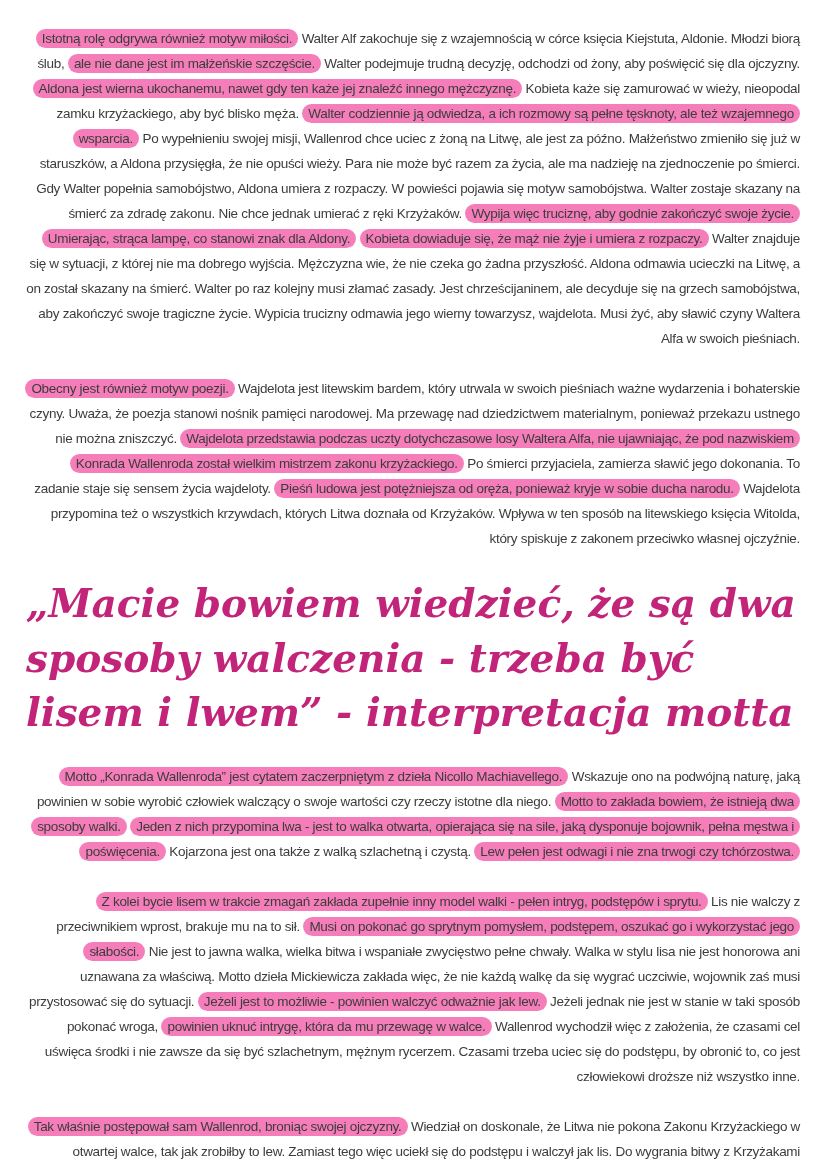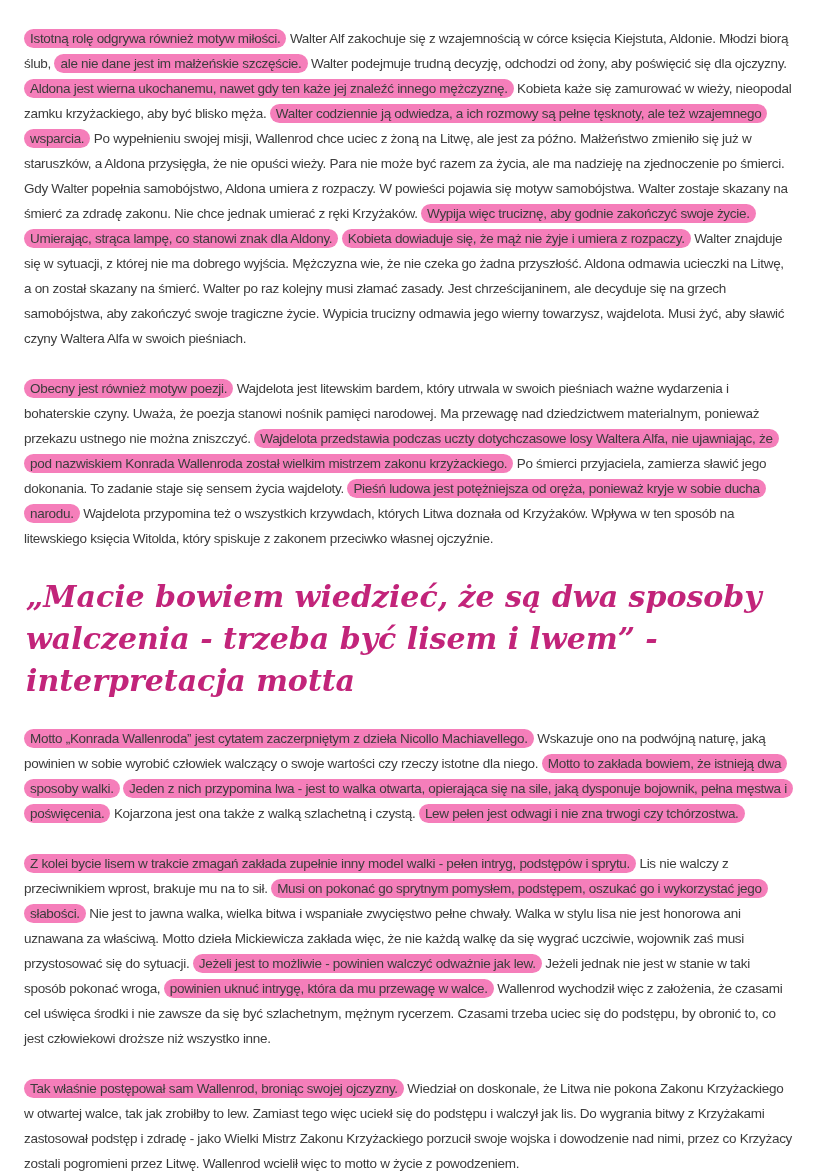--- a/index.html
+++ b/index.html
@@ -14,34 +14,34 @@
     width: 828px;
     min-height: 1171px;
     padding: 26px 20px 20px 24px;
     background: var(--bg);
     font-family: "Liberation Sans", sans-serif;
     font-size: 13.5px;
     line-height: 25px;
     letter-spacing: -0.3px;
     color: var(--text);
   }
-  p.para { margin: 0 15px 25px 0; }
+  p.para { margin: 0 8px 25px 0; text-align: right; }
   .hl {
     background: var(--hl);
     border-radius: 10px;
     padding: 2px 6px;
     -webkit-box-decoration-break: clone;
     box-decoration-break: clone;
   }
   h1.motto {
     font-family: "DejaVu Serif", serif;
     font-style: italic;
     font-weight: 700;
     color: var(--heading);
-    font-size: 30px;
+    font-size: 39px;
     line-height: 1.4;
     letter-spacing: 0;
     margin: 2px 0 24px 2px;
   }
 </style>
 </head>
 <body>
 
 <div class="page">
   <div>

